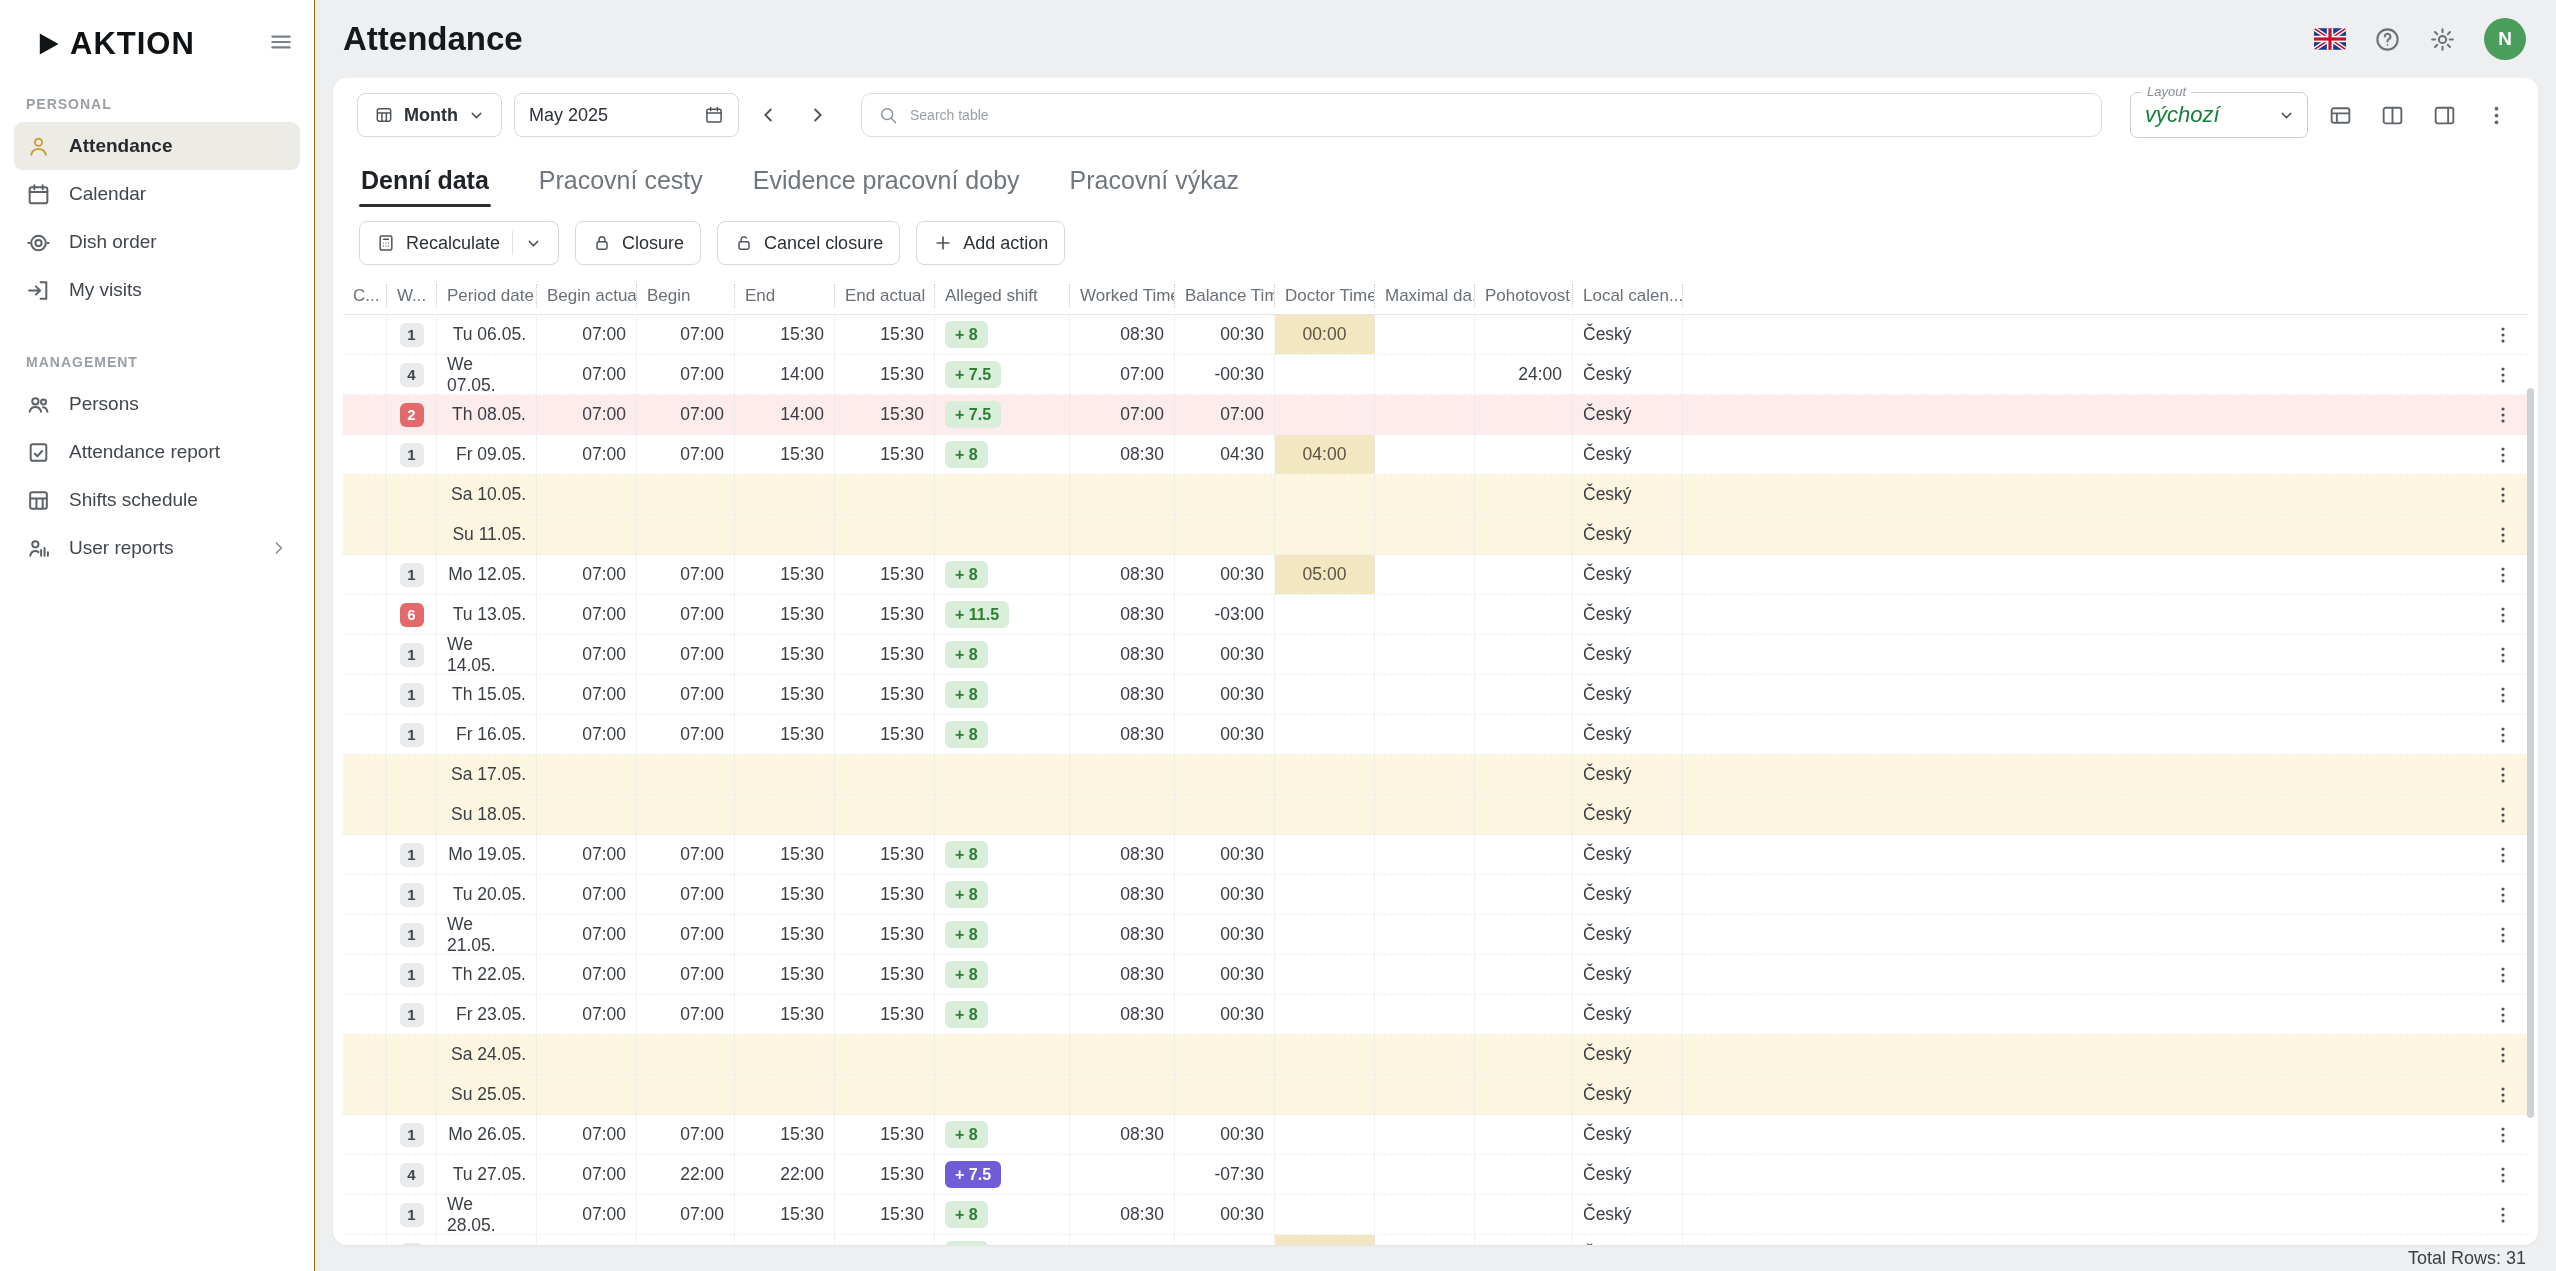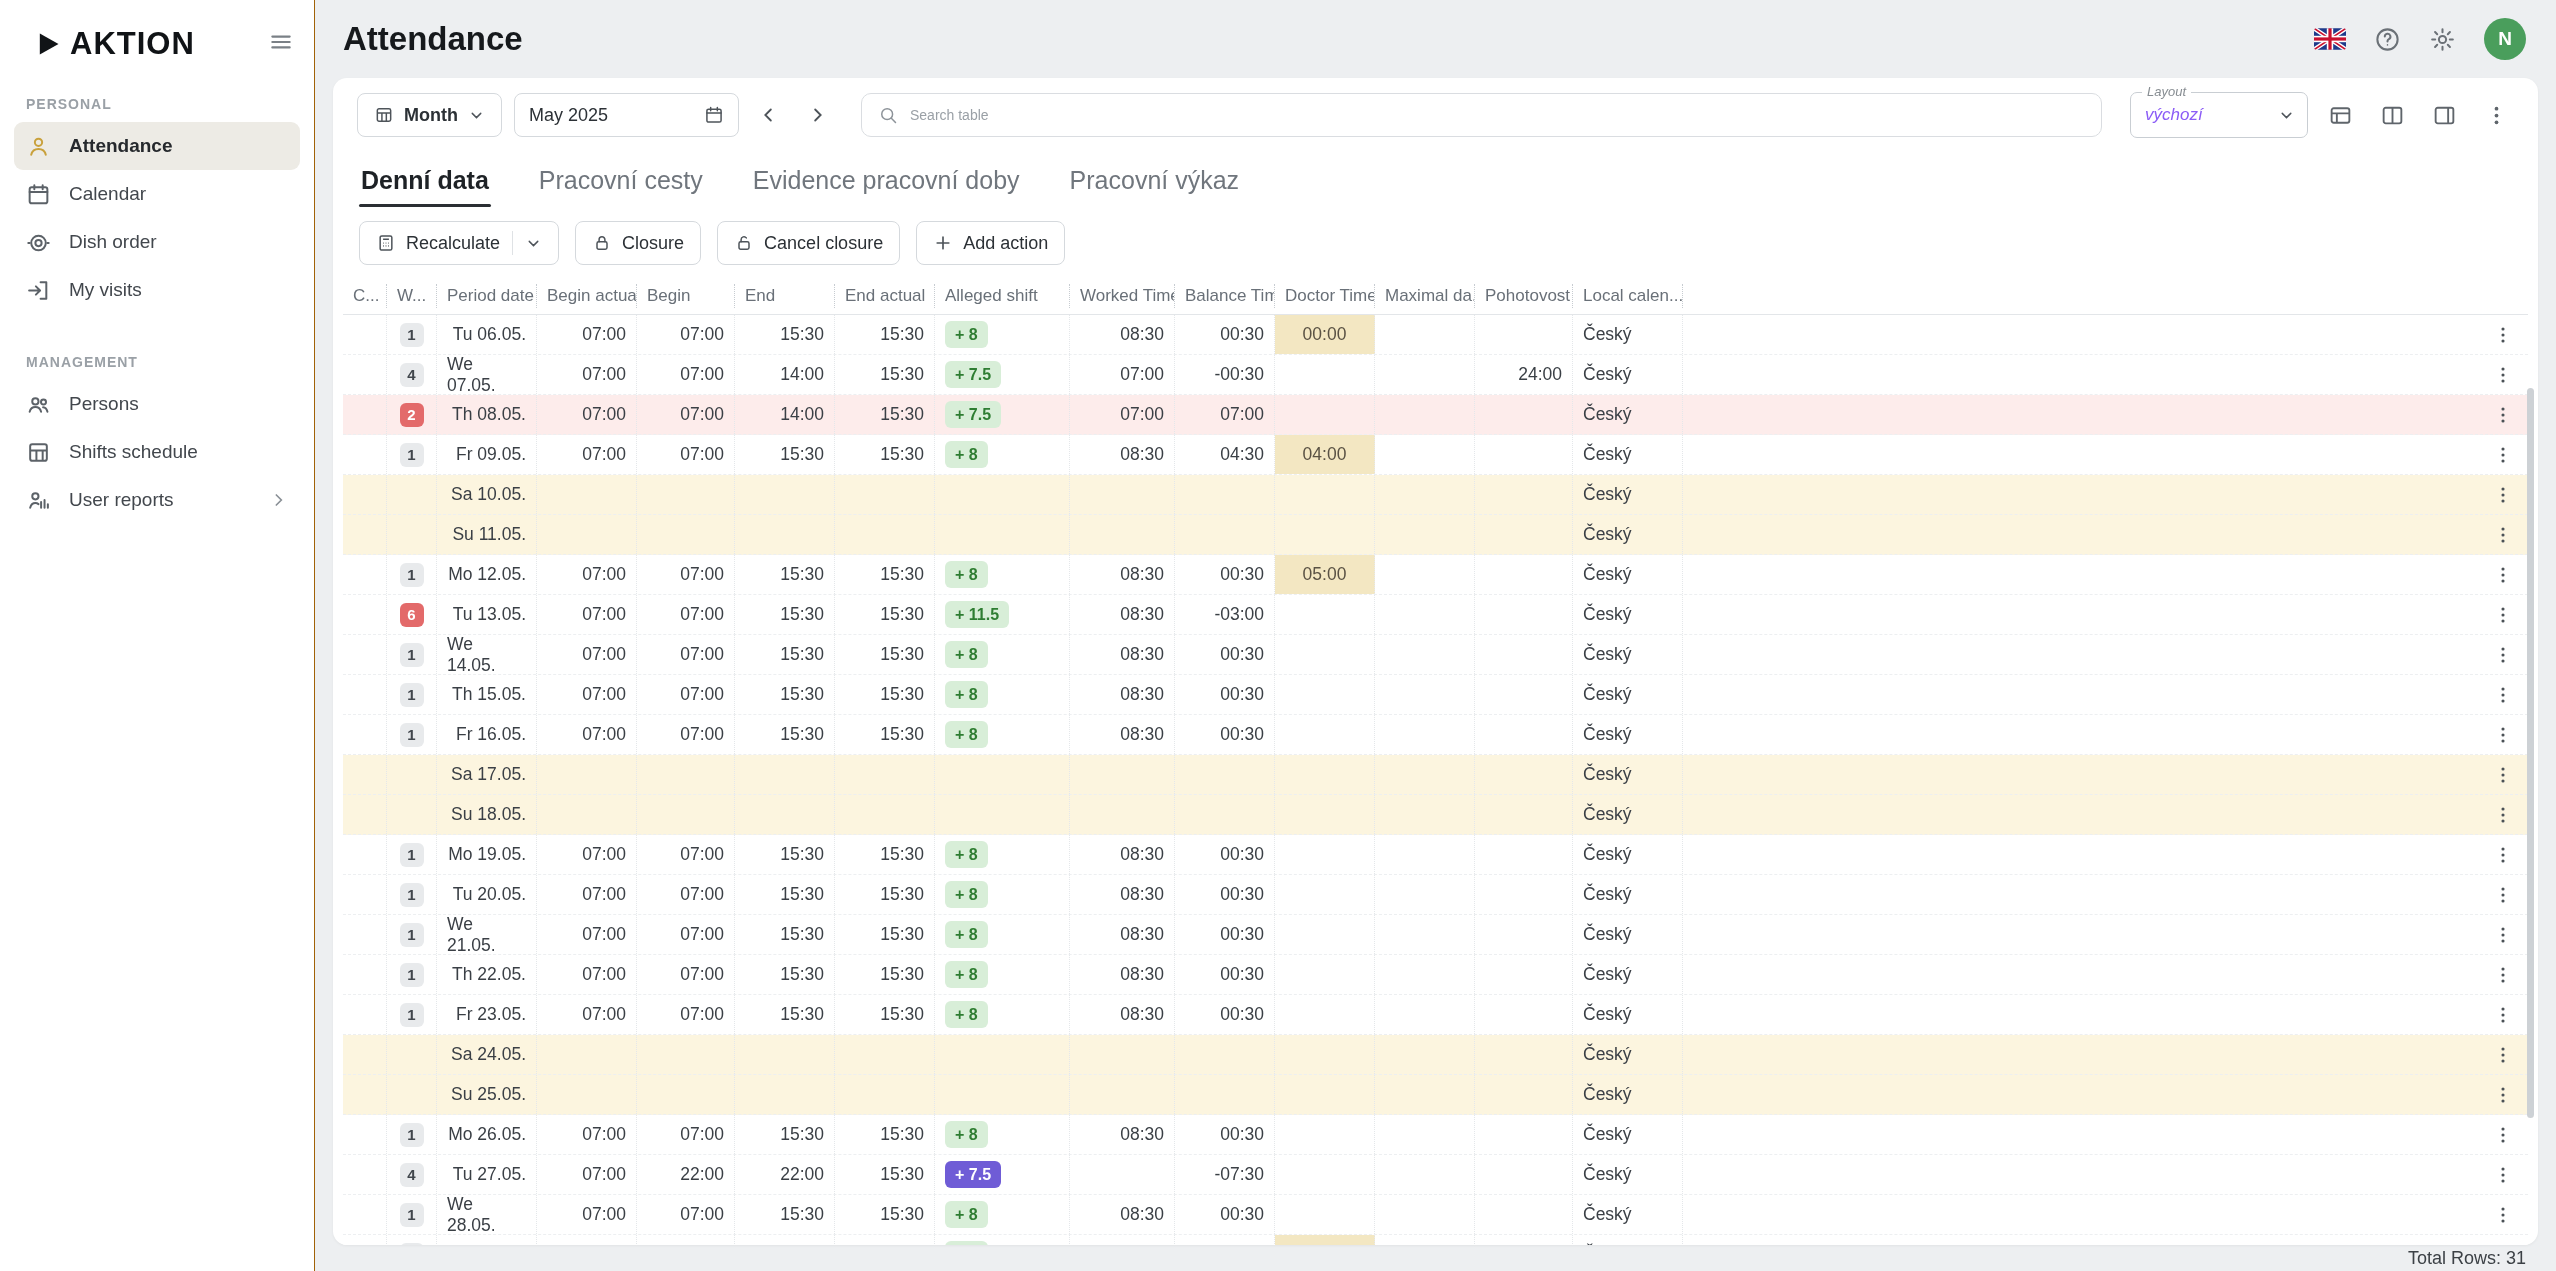--- a/index.html
+++ b/index.html
@@ -49,21 +49,21 @@
   .month-btn { font-weight:600; }
   .date-field { display:flex; align-items:center; justify-content:space-between; height:44px; width:225px; padding:0 14px; border:1px solid #d5d9dd; border-radius:8px; font-size:18px; color:#2c3136; cursor:pointer; flex-shrink:0; }
   .nav-arrow { width:36px; height:36px; display:flex; align-items:center; justify-content:center; color:#4e545a; cursor:pointer; flex-shrink:0; }
   .nav-arrow svg { width:22px; height:22px; }
   .search { flex:1; min-width:200px; height:44px; border:1px solid #dadde1; border-radius:10px; display:flex; align-items:center; gap:12px; padding:0 16px; margin-left:14px; }
   .search .bicon { color:#8d9399; }
   .search input { border:none; outline:none; flex:1; font-size:14px; font-family:inherit; color:#3a3f45; background:transparent; }
   .search input::placeholder { color:#9aa0a6; }
   .layout-select { position:relative; width:178px; height:46px; border:1px solid #c9ced3; border-radius:7px; display:flex; align-items:center; justify-content:space-between; padding:0 12px 0 14px; margin-left:16px; cursor:pointer; flex-shrink:0;font-style:italic; }
   .float-label { position:absolute; top:-9px; left:11px; background:#fff; padding:0 5px; font-size:13px; color:#878d92; }
-  .layout-value { font-size:17px; color:#8b5cf6; }
+  .layout-value { font-size:22px; color:#15803d; }
   .tool-icon { width:40px; height:40px; display:flex; align-items:center; justify-content:center; color:#5f656b; cursor:pointer; flex-shrink:0; }
   .tool-icon svg { width:25px; height:25px; }
 
   
   .tabs { display:flex; gap:46px; padding:0 26px; flex-shrink:0; }
   .tab { padding:16px 2px 12px; font-size:25px; color:#70767d; position:relative; cursor:pointer; white-space:nowrap; }
   .tab.active { color:#1e2226; font-weight:700; }
   .tab.active::after { content:""; position:absolute; left:0; right:0; bottom:0; height:3px; background:#2a2e33; border-radius:2px; }
 
   
@@ -163,20 +163,29 @@
         <div class="nav-item">
           <span class="nav-icon">
             <svg viewBox="0 0 24 24" fill="none" stroke="currentColor" stroke-width="1.9" stroke-linecap="round">
               <circle cx="9" cy="9" r="3"></circle>
               <path d="M3.5 19c.8-3 3-4.5 5.5-4.5s4.7 1.5 5.5 4.5"></path>
               <circle cx="16.8" cy="9.5" r="2.4"></circle>
               <path d="M16.4 14.7c2.2.3 3.6 1.7 4.2 4.3"></path>
             </svg>
           </span>
           <span class="nav-label">Persons</span>
+        </div>
+        <div class="nav-item">
+          <span class="nav-icon">
+            <svg viewBox="0 0 24 24" fill="none" stroke="currentColor" stroke-width="1.9" stroke-linecap="round" stroke-linejoin="round">
+              <rect x="4.5" y="4" width="15" height="16" rx="2"></rect>
+              <path d="M8.5 13.2l2.4 2.4 4.6-5"></path>
+            </svg>
+          </span>
+          <span class="nav-label">Attendance report</span>
         </div>
         <div class="nav-item">
           <span class="nav-icon">
             <svg viewBox="0 0 24 24" fill="none" stroke="currentColor" stroke-width="1.9">
               <rect x="4" y="4" width="16" height="16" rx="2"></rect>
               <path d="M4 10h16M10 10v10M16 10v10"></path>
             </svg>
           </span>
           <span class="nav-label">Shifts schedule</span>
         </div>

